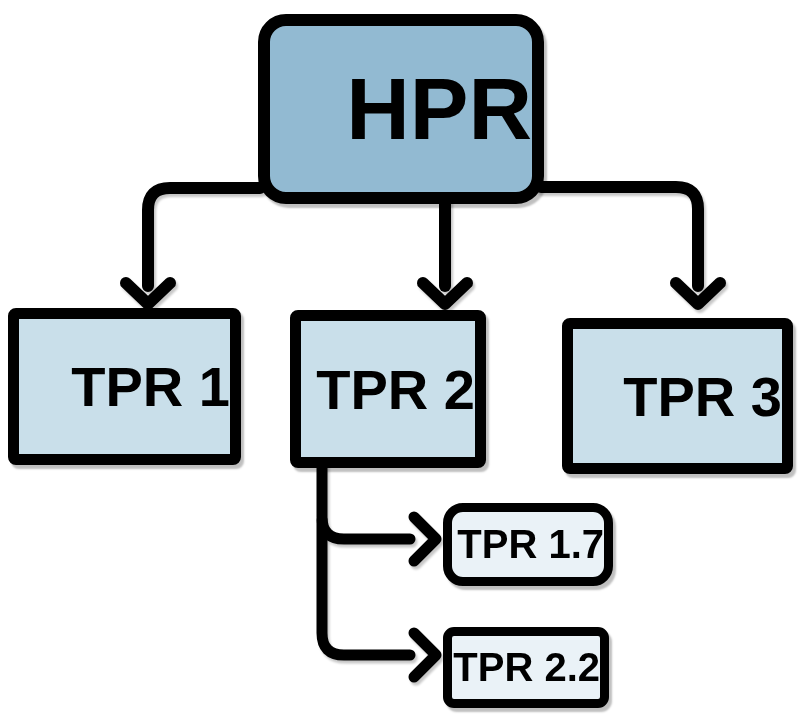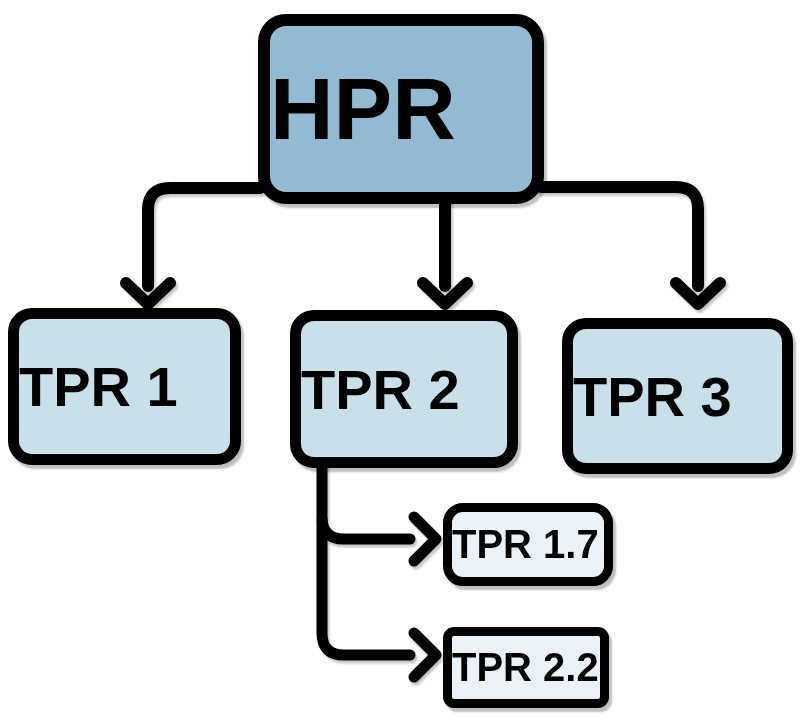--- a/index.html
+++ b/index.html
@@ -21,44 +21,44 @@
     width: 804px; height: 719px;
     color: var(--stroke, #000);
     filter: drop-shadow(2px 3px 1px rgba(0,0,0,0.22));
     pointer-events: none;
   }
   .node {
     position: absolute;
     box-sizing: border-box;
     display: flex;
     align-items: center;
-    justify-content: flex-start;
+    justify-content: flex-end;
     background: #cfe2ec;
     border: 11px solid var(--stroke, #000);
     border-radius: 28px;
     color: #000;
     font-weight: 700;
     text-align: center;
     box-shadow: 3px 4px 2px rgba(0,0,0,0.25);
     white-space: nowrap;
   }
   .node-root {
     left: 258px; top: 14px;
     width: 286px; height: 190px;
     background: var(--root-fill, #92bad2);
     border-width: 12px;
     font-size: 88px;
   }
   .node-child {
     background: var(--child-fill, #c9dfea);
     font-size: 56px;
-    border-radius: 24px;
+    border-radius: 8px;
   }
   .node-tpr1 { left: 8px;   top: 308px; width: 233px; height: 157px; }
-  .node-tpr2 { left: 290px; top: 310px; width: 228px; height: 158px; }
+  .node-tpr2 { left: 290px; top: 310px; width: 196px; height: 158px; }
   .node-tpr3 { left: 562px; top: 310px; width: 231px; height: 156px; margin-top: 8px; }
   .node-grandchild {
     background: var(--grandchild-fill, #eaf2f7);
     font-size: 40px;
     border-width: 9px;
     border-radius: 20px;
   }
   .node-tpr21 { left: 443px; top: 503px; width: 170px; height: 83px; }
   .node-tpr22 { left: 443px; top: 627px; width: 166px; height: 81px; border-radius: 11px; }
   .node-label { display: block; }

